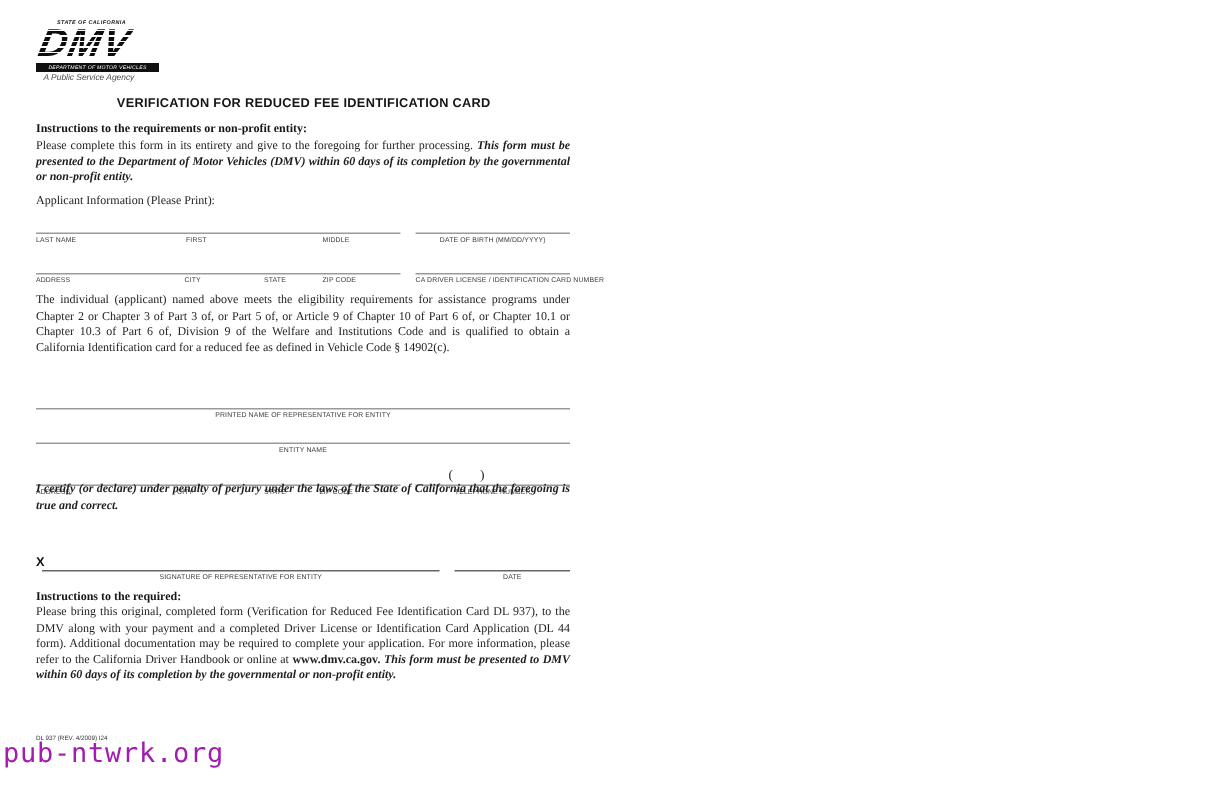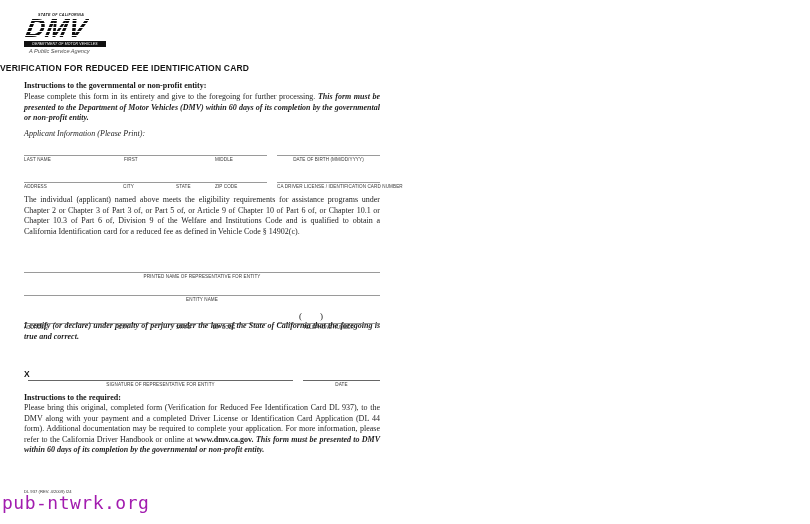--- a/index.html
+++ b/index.html
@@ -16,25 +16,25 @@
             font-size:26px;line-height:22px;letter-spacing:1px;
             transform:skewX(-12deg);transform-origin:left bottom;display:inline-block;
             background:repeating-linear-gradient(to bottom,#0d0d0d 0 2.7px,#ffffff 2.7px 3.7px);
             -webkit-background-clip:text;background-clip:text;color:transparent;}
   .logo-dept{width:82px;background:#101010;color:#fff;font-family:"Liberation Sans",sans-serif;
              font-size:3.4px;font-style:italic;text-align:center;padding:1px 0;letter-spacing:.2px;}
   .logo-tag{font-family:"Liberation Sans",sans-serif;font-size:5.6px;font-style:italic;
             color:#4c4c4c;margin-top:1px;margin-left:5px;}
 
   
-  .title{position:absolute;left:0;top:63px;width:405px;
+  .title{position:absolute;left:0;top:63px;width:405px;text-align:center;
          font-family:"Liberation Sans",sans-serif;font-weight:bold;font-size:8.5px;
          letter-spacing:.2px;color:#151515;}
   .h-bold{position:absolute;left:24px;font-weight:bold;font-size:8px;color:#151515;}
-  .h-reg{position:absolute;left:24px;font-size:8px;color:#1e1e1e;font-style:italic;}
+  .h-reg{position:absolute;left:24px;font-size:8px;color:#1e1e1e;}
   .para{position:absolute;left:24px;width:356px;font-size:8px;line-height:10.6px;
         text-align:justify;color:#1e1e1e;margin:0;}
   .bi{font-weight:bold;font-style:italic;}
   .b{font-weight:bold;}
 
   
   .fline{position:absolute;height:0;border-top:1px solid #9a9a9a;}
   .flabel{position:absolute;font-family:"Liberation Sans",sans-serif;font-size:4.6px;
           color:#3a3a3a;letter-spacing:.1px;white-space:nowrap;}
   .flabel.center{text-align:center;}
@@ -57,21 +57,21 @@
 
     <div class="logo">
       <div class="logo-state">STATE OF CALIFORNIA</div>
       <div class="logo-dmv">DMV</div>
       <div class="logo-dept">DEPARTMENT OF MOTOR VEHICLES</div>
       <div class="logo-tag">A Public Service Agency</div>
     </div>
 
     <div class="title">VERIFICATION FOR REDUCED FEE IDENTIFICATION CARD</div>
 
-    <div class="h-bold" style="top:81px;">Instructions to the governmental or non-profit entity:</div>
+    <div class="h-bold" style="top:81px;">Instructions to the requirements or non-profit entity:</div>
     <p class="para" style="top:92px;"><span>Please complete this form in its entirety and give to the foregoing for further processing. </span><span class="bi">This form must be presented to the Department of Motor Vehicles (DMV) within 60 days of its completion by the governmental or non-profit entity.</span></p>
 
     <div class="h-reg" style="top:129px;">Applicant Information (Please Print):</div>
 
     <div class="fline" style="left:24px;top:155px;width:243px;"></div>
     <div class="fline" style="left:277px;top:155px;width:103px;"></div>
     <span class="flabel" style="left:24px;top:157px;">LAST NAME</span>
     <span class="flabel" style="left:124px;top:157px;">FIRST</span>
     <span class="flabel" style="left:215px;top:157px;">MIDDLE</span>
     <span class="flabel center" style="left:277px;top:157px;width:103px;">DATE OF BIRTH (MM/DD/YYYY)</span>

